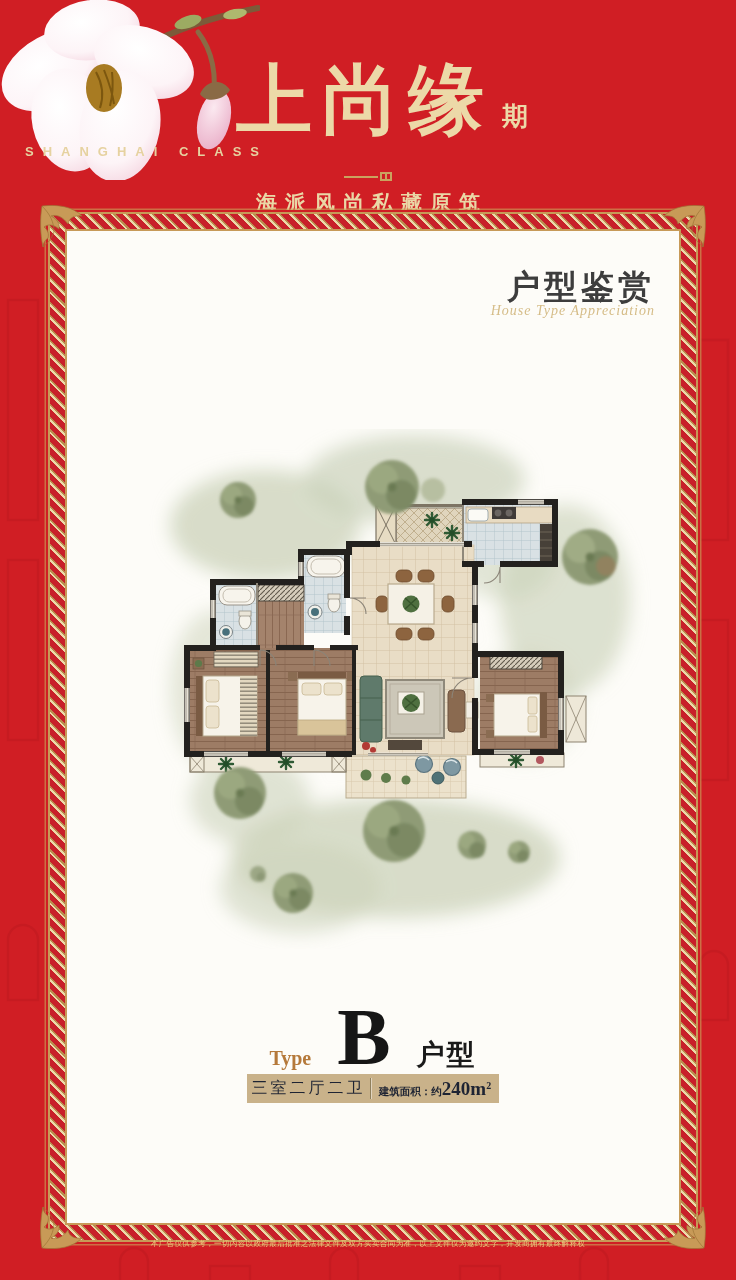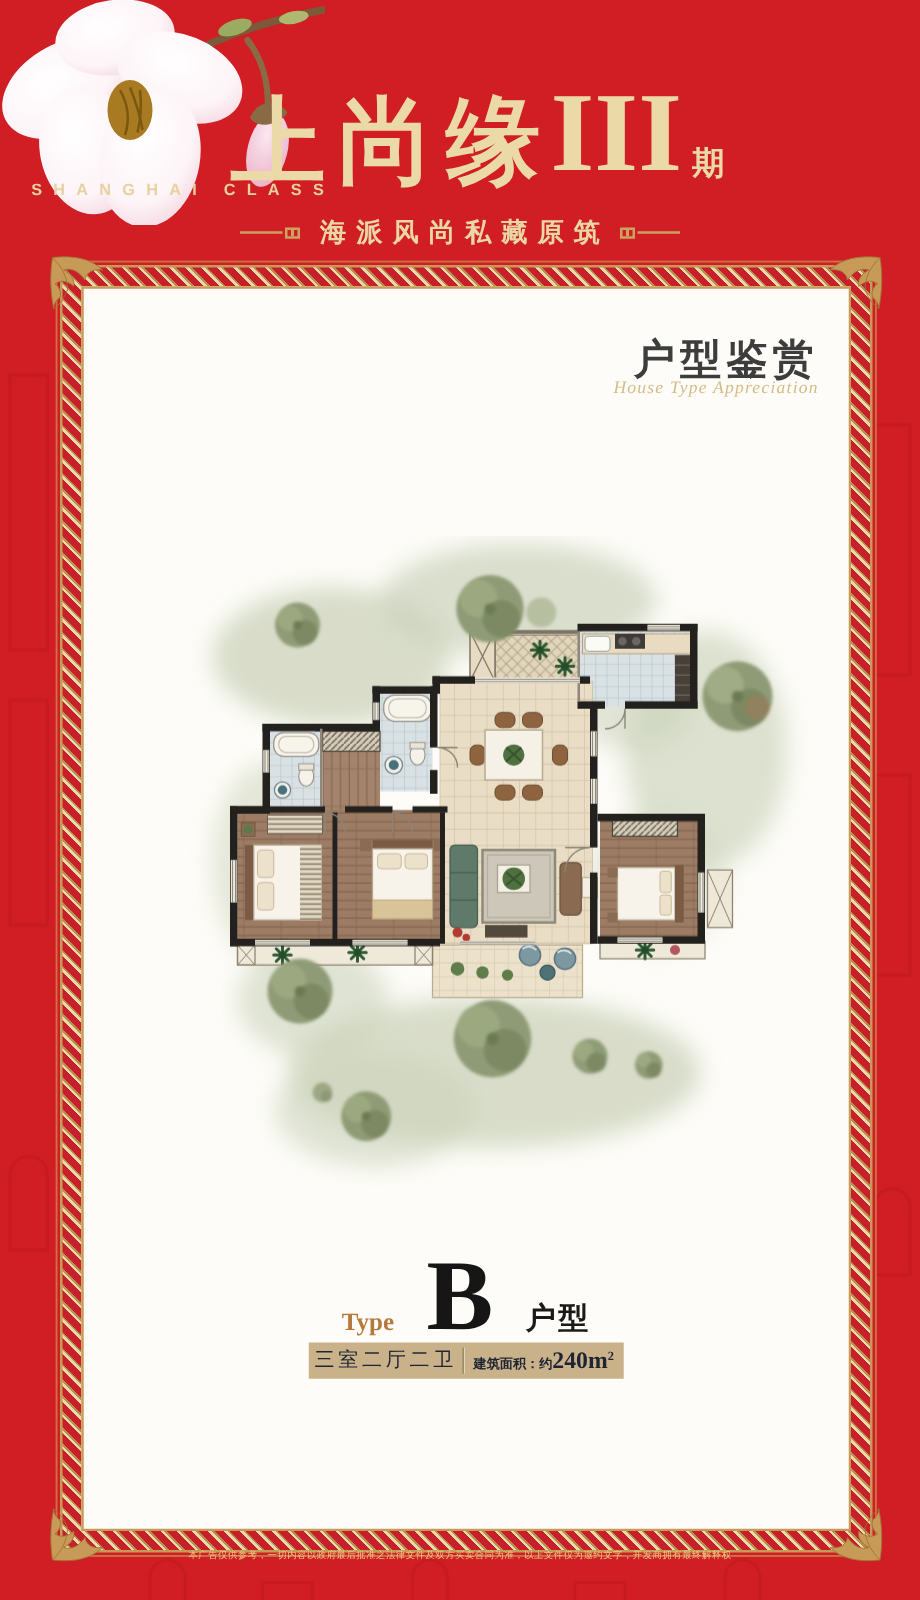--- a/index.html
+++ b/index.html
@@ -21,21 +21,21 @@
   .title-cn{font-size:76px;font-weight:bold;letter-spacing:10px;}
   .title-num{font-size:90px;font-weight:bold;letter-spacing:0px;margin-left:-2px;}
   .title-qi{font-size:26px;font-weight:bold;margin:0 0 8px 8px;}
   .subtitle{
     position:absolute;top:144px;left:0;width:100%;text-align:left;
     font-family:"Liberation Sans","DejaVu Sans",sans-serif;
     font-size:13px;font-weight:bold;letter-spacing:9px;text-indent:9px;color:#e6d2a0;margin-left:16px;
   }
   .tagline-row{
     position:absolute;top:172px;left:0;width:100%;
-    display:flex;justify-content:center;align-items:center;gap:8px;color:#ead7a6;
+    display:flex;justify-content:center;align-items:center;gap:8px;color:#ead7a6;flex-direction:column;
   }
   .tagline{font-size:21px;font-weight:bold;letter-spacing:8px;text-indent:8px;}
   .orn{display:flex;align-items:center;gap:2px;}
   .orn-line{width:34px;height:2px;background:#caa35f;}
   .orn-box{width:12px;height:9px;border:2px solid #caa35f;box-sizing:border-box;
     background:linear-gradient(90deg,transparent 3px,#caa35f 3px,#caa35f 5px,transparent 5px);}
   
   .card{
     position:absolute;left:50px;top:214px;width:646px;height:1026px;box-sizing:border-box;
     border:15px solid transparent;
@@ -62,21 +62,21 @@
   }
   
   .floor-plan{position:absolute;left:30px;top:200px;}
   
   .type-block{
     position:absolute;top:772px;left:0;width:100%;
     display:flex;justify-content:center;align-items:flex-end;line-height:.9;gap:18px;
   }
   .type-label{font-size:20px;font-weight:bold;color:#b5793a;margin:0 8px 6px 0;}
   .type-letter{font-size:80px;font-weight:bold;color:#161616;}
-  .type-suffix{font-size:24px;font-weight:bold;color:#1a1a1a;margin:0 0 6px 8px;letter-spacing:2px;}
+  .type-suffix{font-size:28px;font-weight:bold;color:#1a1a1a;margin:0 0 6px 8px;letter-spacing:2px;}
   
   .spec-bar{
     position:absolute;top:845px;left:50%;transform:translateX(-50%);
     width:252px;height:29px;background:#c9b28a;
     display:flex;align-items:center;
   }
   .spec-left{flex:1;text-align:center;font-size:16px;font-weight:normal;color:#1e2433;letter-spacing:3px;}
   .spec-div{width:1px;height:21px;background:#8f7f5c;box-shadow:1px 0 0 rgba(255,255,255,.45);}
   .spec-right{flex:1.04;text-align:center;color:#1e2433;white-space:nowrap;}
   .spec-area-label{font-size:10.5px;font-weight:bold;}
@@ -133,21 +133,20 @@
     <ellipse cx="152" cy="70" rx="52" ry="34" fill="url(#petal)" transform="rotate(22 152 70)"></ellipse>
     <ellipse cx="78" cy="128" rx="38" ry="52" fill="url(#petal)" transform="rotate(-12 78 128)"></ellipse>
     <ellipse cx="128" cy="134" rx="40" ry="56" fill="url(#petal)" transform="rotate(10 128 134)"></ellipse>
     <ellipse cx="112" cy="96" rx="18" ry="24" fill="#a87b22"></ellipse>
     <path d="M104,80 q10,18 4,36 M112,78 q8,20 10,34 M120,80 q2,18 -2,34" stroke="#7c570f" stroke-width="2" fill="none"></path>
   </g>
 </svg>
 
 <div class="title-row">
   <span class="title-cn">上尚缘</span>
-    <span class="title-num">III</span>
     <span class="title-qi">期</span>
 </div>
 <div class="subtitle">SHANGHAI CLASS</div>
 <div class="tagline-row">
   <span class="orn">
       <span class="orn-line"></span>
       <span class="orn-box"></span>
     </span>
   <span class="tagline">海派风尚私藏原筑</span>
   <span class="orn">

